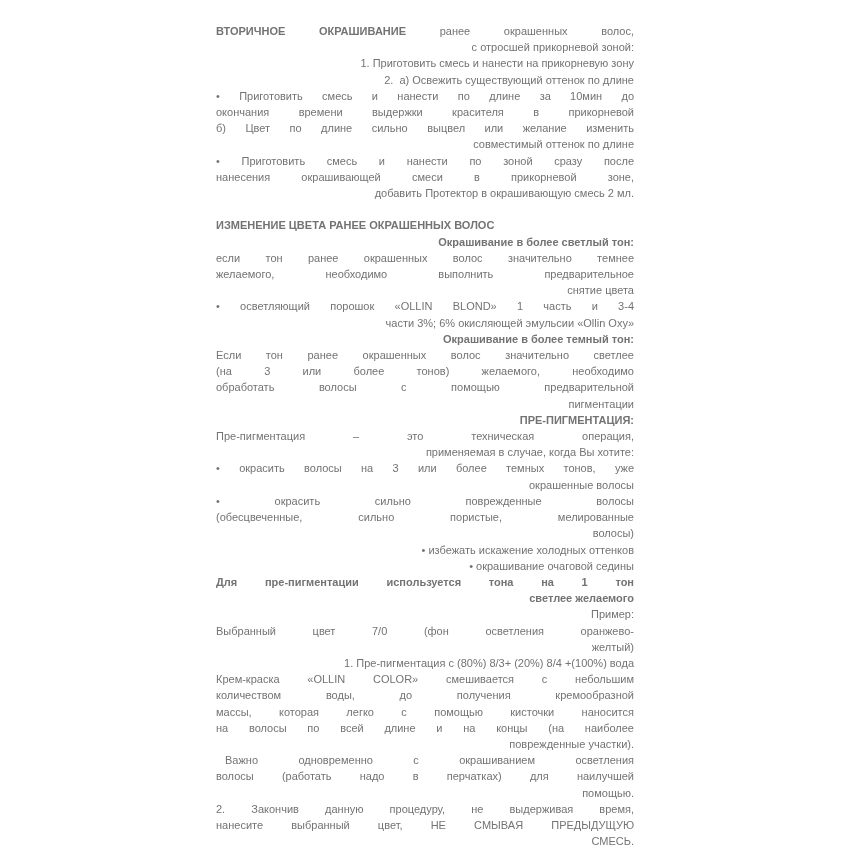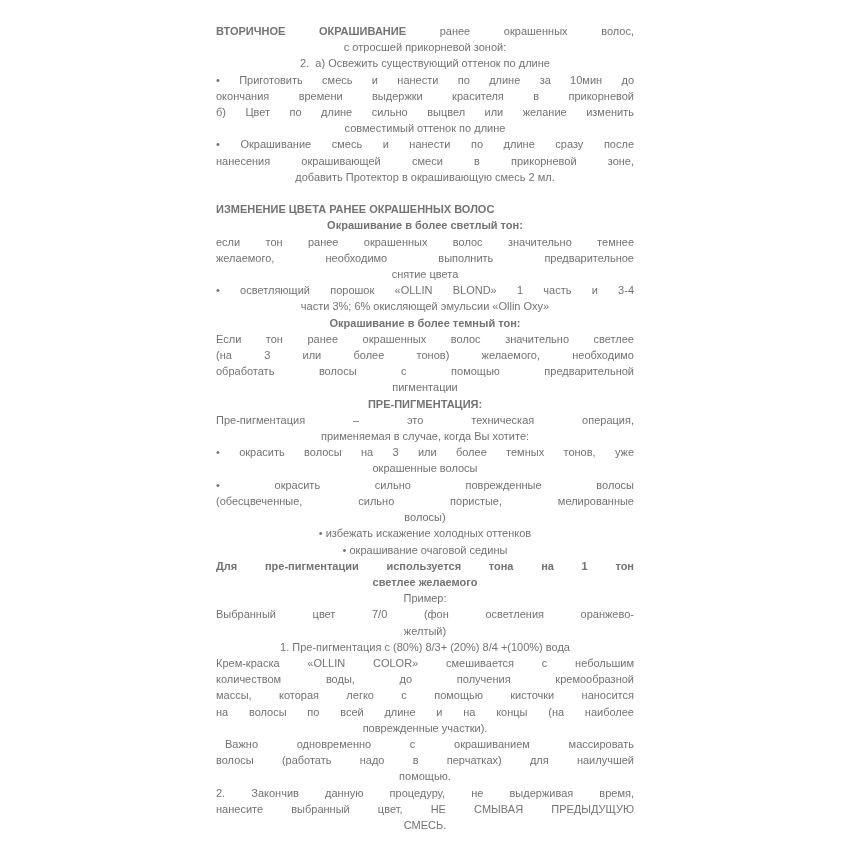--- a/index.html
+++ b/index.html
@@ -21,21 +21,21 @@
     padding-top: 7px;
   }
   .text-column {
     width: 418px;
     margin: 16px auto;
     color: #737373;
     font-size: 11px;
     line-height: 16.2px;
   }
   .line {
-    text-align: center;
+    text-align: right;
     white-space: normal;
   }
   .line.j {
     text-align: justify;
     text-align-last: justify;
     -moz-text-align-last: justify;
   }
   .line.c {
     text-align: left;
   }
@@ -47,26 +47,27 @@
     font-weight: bold;
   }
 </style>
 </head>
 <body>
 
 <div class="page">
   <div class="text-column">
       <div class="line j"><span class="bold">ВТОРИЧНОЕ ОКРАШИВАНИЕ</span> ранее окрашенных волос,</div>
       <div class="line l">с отросшей прикорневой зоной:</div>
+      <div class="line l">1. Приготовить смесь и нанести на прикорневую зону</div>
       <div class="line l">2. &nbsp;а) Освежить существующий оттенок по длине</div>
       <div class="line j">• Приготовить смесь и нанести по длине за 10мин до</div>
       <div class="line j">окончания времени выдержки красителя в прикорневой</div>
       <div class="line j">б) Цвет по длине сильно выцвел или желание изменить</div>
       <div class="line l">совместимый оттенок по длине</div>
-      <div class="line j">• Окрашивание смесь и нанести по длине сразу после</div>
+      <div class="line j">• Приготовить смесь и нанести по зоной сразу после</div>
       <div class="line j">нанесения окрашивающей смеси в прикорневой зоне,</div>
       <div class="line l">добавить Протектор в окрашивающую смесь 2 мл.</div>
       <div class="line l">&nbsp;</div>
       <div class="line c bold">ИЗМЕНЕНИЕ ЦВЕТА РАНЕЕ ОКРАШЕННЫХ ВОЛОС</div>
       <div class="line l bold">Окрашивание в более светлый тон:</div>
       <div class="line j">если тон ранее окрашенных волос значительно темнее</div>
       <div class="line j">желаемого, необходимо выполнить предварительное</div>
       <div class="line l">снятие цвета</div>
       <div class="line j">• осветляющий порошок «OLLIN BLOND» 1 часть и 3-4</div>
       <div class="line l">части 3%; 6% окисляющей эмульсии «Ollin Oxy»</div>
@@ -89,20 +90,20 @@
       <div class="line l bold">светлее желаемого</div>
       <div class="line l">Пример:</div>
       <div class="line j">Выбранный цвет 7/0 (фон осветления оранжево-</div>
       <div class="line l">желтый)</div>
       <div class="line l">1. Пре-пигментация с (80%) 8/3+ (20%) 8/4 +(100%) вода</div>
       <div class="line j">Крем-краска «OLLIN COLOR» смешивается с небольшим</div>
       <div class="line j">количеством воды, до получения кремообразной</div>
       <div class="line j">массы, которая легко с помощью кисточки наносится</div>
       <div class="line j">на волосы по всей длине и на концы (на наиболее</div>
       <div class="line l">поврежденные участки).</div>
-      <div class="line j ind">Важно одновременно с окрашиванием массировать</div>
+      <div class="line j ind">Важно одновременно с окрашиванием осветления</div>
       <div class="line j">волосы (работать надо в перчатках) для наилучшей</div>
       <div class="line l">помощью.</div>
       <div class="line j">2. Закончив данную процедуру, не выдерживая время,</div>
       <div class="line j">нанесите выбранный цвет, НЕ СМЫВАЯ ПРЕДЫДУЩУЮ</div>
       <div class="line l">СМЕСЬ.</div>
     </div>
 </div>
 
 </body></html>

